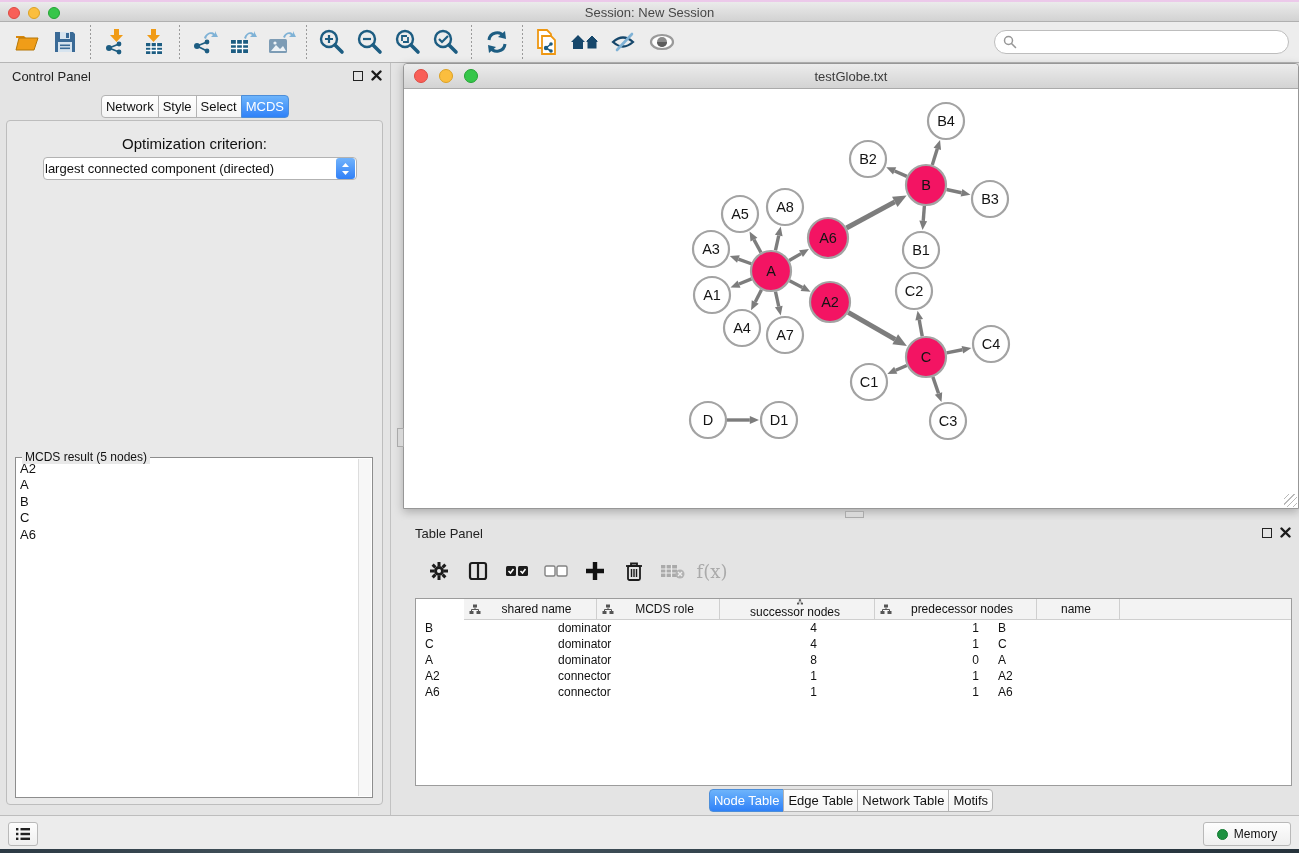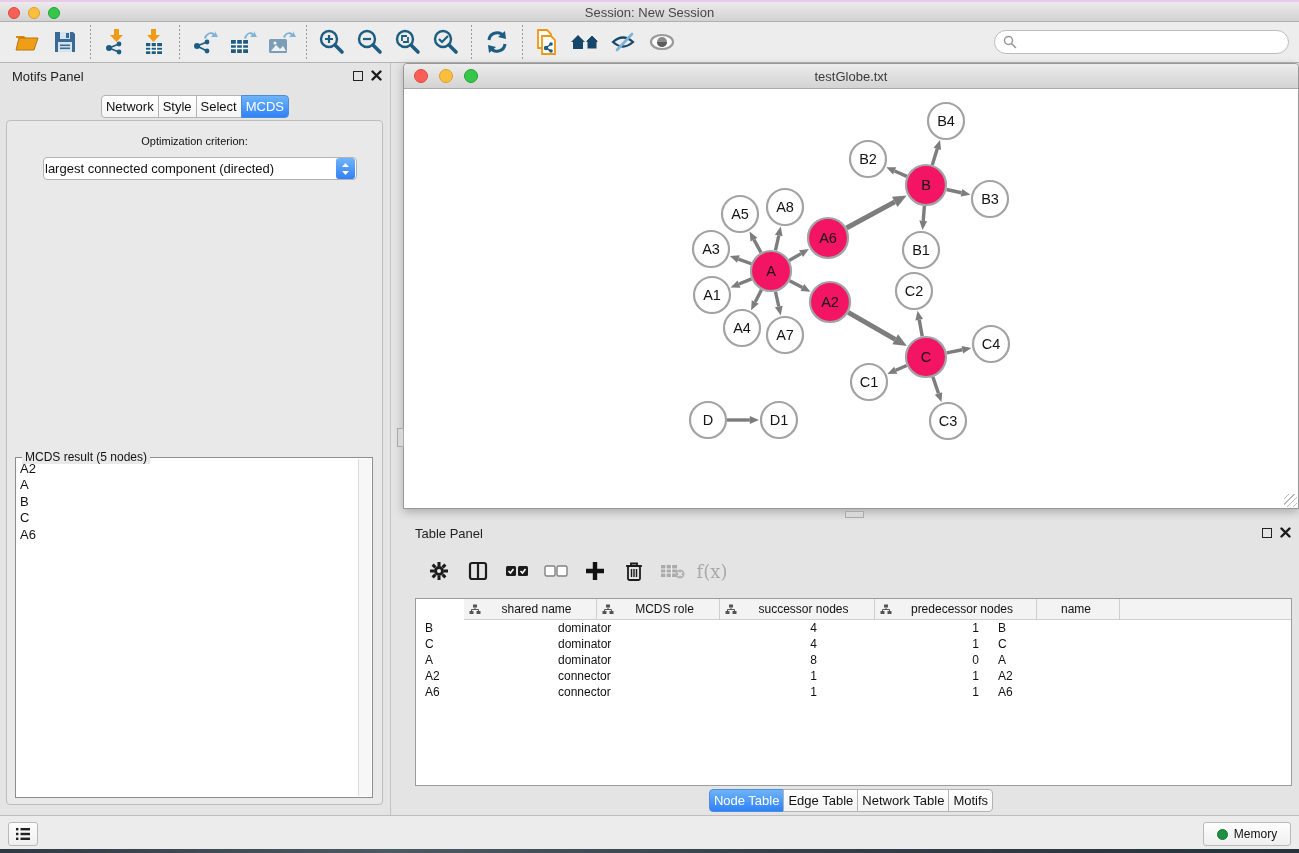--- a/index.html
+++ b/index.html
@@ -46,21 +46,21 @@
   .seg .tab:first-child { border-radius:4px 0 0 4px; margin-left:0; }
   .seg .tab:last-child { border-radius:0 4px 4px 0; }
   .seg .tab.sel { background:linear-gradient(#6db4fb,#2f81f8); color:#fff; border-color:#4d8ed9; }
 
   
   .control-panel { position:absolute; left:0; top:63px; width:391px; height:752px;
     background:#e4e4e4; border-right:1px solid #c2c2c2; }
   .cp-tabs { position:absolute; left:0; right:0; top:32px; display:flex; justify-content:center; }
   .cp-content { position:absolute; left:6px; right:7px; top:57px; bottom:10px;
     background:#e9e9e9; border:1px solid #bdbdbd; border-radius:4px; }
-  .opt-label { text-align:center; margin-top:14px; font-size:11px; color:#111; }
+  .opt-label { text-align:center; margin-top:14px; font-size:15px; color:#111; }
   .selectbox { position:absolute; left:36px; top:36px; width:314px; height:23px; background:#fff;
     border:1px solid #b2b2b2; border-radius:4px; display:flex; align-items:center; }
   .selectbox .val { flex:1; font-size:13px; padding-left:1px; color:#111; white-space:nowrap; }
   .stepper { width:19px; height:21px; margin-right:1px; border-radius:3px;
     background:linear-gradient(#71b3fb,#3180f7); display:flex; align-items:center; justify-content:center; }
   .btn-row { position:absolute; left:0; right:0; top:70px; display:flex; justify-content:center; gap:14px; }
   .pbtn { background:linear-gradient(#ffffff,#f3f3f3); border:1px solid #b2b2b2; border-radius:4px;
     font-size:13px; padding:3px 14px; color:#111; font-family:"Liberation Sans",sans-serif; cursor:default; }
   .result-box { position:absolute; left:8px; right:9px; top:336px; bottom:6px;
     border:1px solid #8d8d8d; background:#fff; }
@@ -265,21 +265,21 @@
       <svg width="14" height="14" viewBox="0 0 14 14">
         <circle cx="5.5" cy="5.5" r="4" fill="none" stroke="#979797" stroke-width="1.5"></circle>
         <path d="M8.5 8.5 L12.5 12.5" stroke="#979797" stroke-width="1.6" stroke-linecap="round"></path>
       </svg>
       <input placeholder="" style="">
     </div>
   </div>
 
   <div class="control-panel">
     <div class="panel-head">
-      <span class="panel-title">Motifs Panel</span>
+      <span class="panel-title">Control Panel</span>
       <span class="win-icons">
         <span class="float-box"></span>
         <svg width="11" height="11" viewBox="0 0 11 11">
           <path d="M1.5 1.5 L9.5 9.5 M9.5 1.5 L1.5 9.5" stroke="#1b1b1b" stroke-width="2.4" stroke-linecap="round"></path>
         </svg>
       </span>
     </div>
     <div class="cp-tabs seg" id="cp-tabs">
         <button class="tab">Network</button>
         <button class="tab">Style</button>
@@ -529,21 +529,21 @@
           </div>
           <div class="th" style="width: 123px;">
             <svg class="ticon" width="12" height="11" viewBox="0 0 12 11">
               <rect x="4" y="0.5" width="4" height="3" fill="#555"></rect>
               <rect x="0.5" y="7" width="4" height="3" fill="#555"></rect>
               <rect x="7.5" y="7" width="4" height="3" fill="#555"></rect>
               <path d="M6 3.5 v2 M2.5 7 v-1.5 h7 V7" stroke="#555" stroke-width="1" fill="none"></path>
             </svg>
             <span class="lbl">MCDS role</span>
           </div>
-          <div class="th" style="width: 155px;">
+          <div class="th" style="width: 155px; flex-direction: column;">
             <svg class="ticon" width="12" height="11" viewBox="0 0 12 11">
               <rect x="4" y="0.5" width="4" height="3" fill="#555"></rect>
               <rect x="0.5" y="7" width="4" height="3" fill="#555"></rect>
               <rect x="7.5" y="7" width="4" height="3" fill="#555"></rect>
               <path d="M6 3.5 v2 M2.5 7 v-1.5 h7 V7" stroke="#555" stroke-width="1" fill="none"></path>
             </svg>
             <span class="lbl">successor nodes</span>
           </div>
           <div class="th" style="width: 162px;">
             <svg class="ticon" width="12" height="11" viewBox="0 0 12 11">

